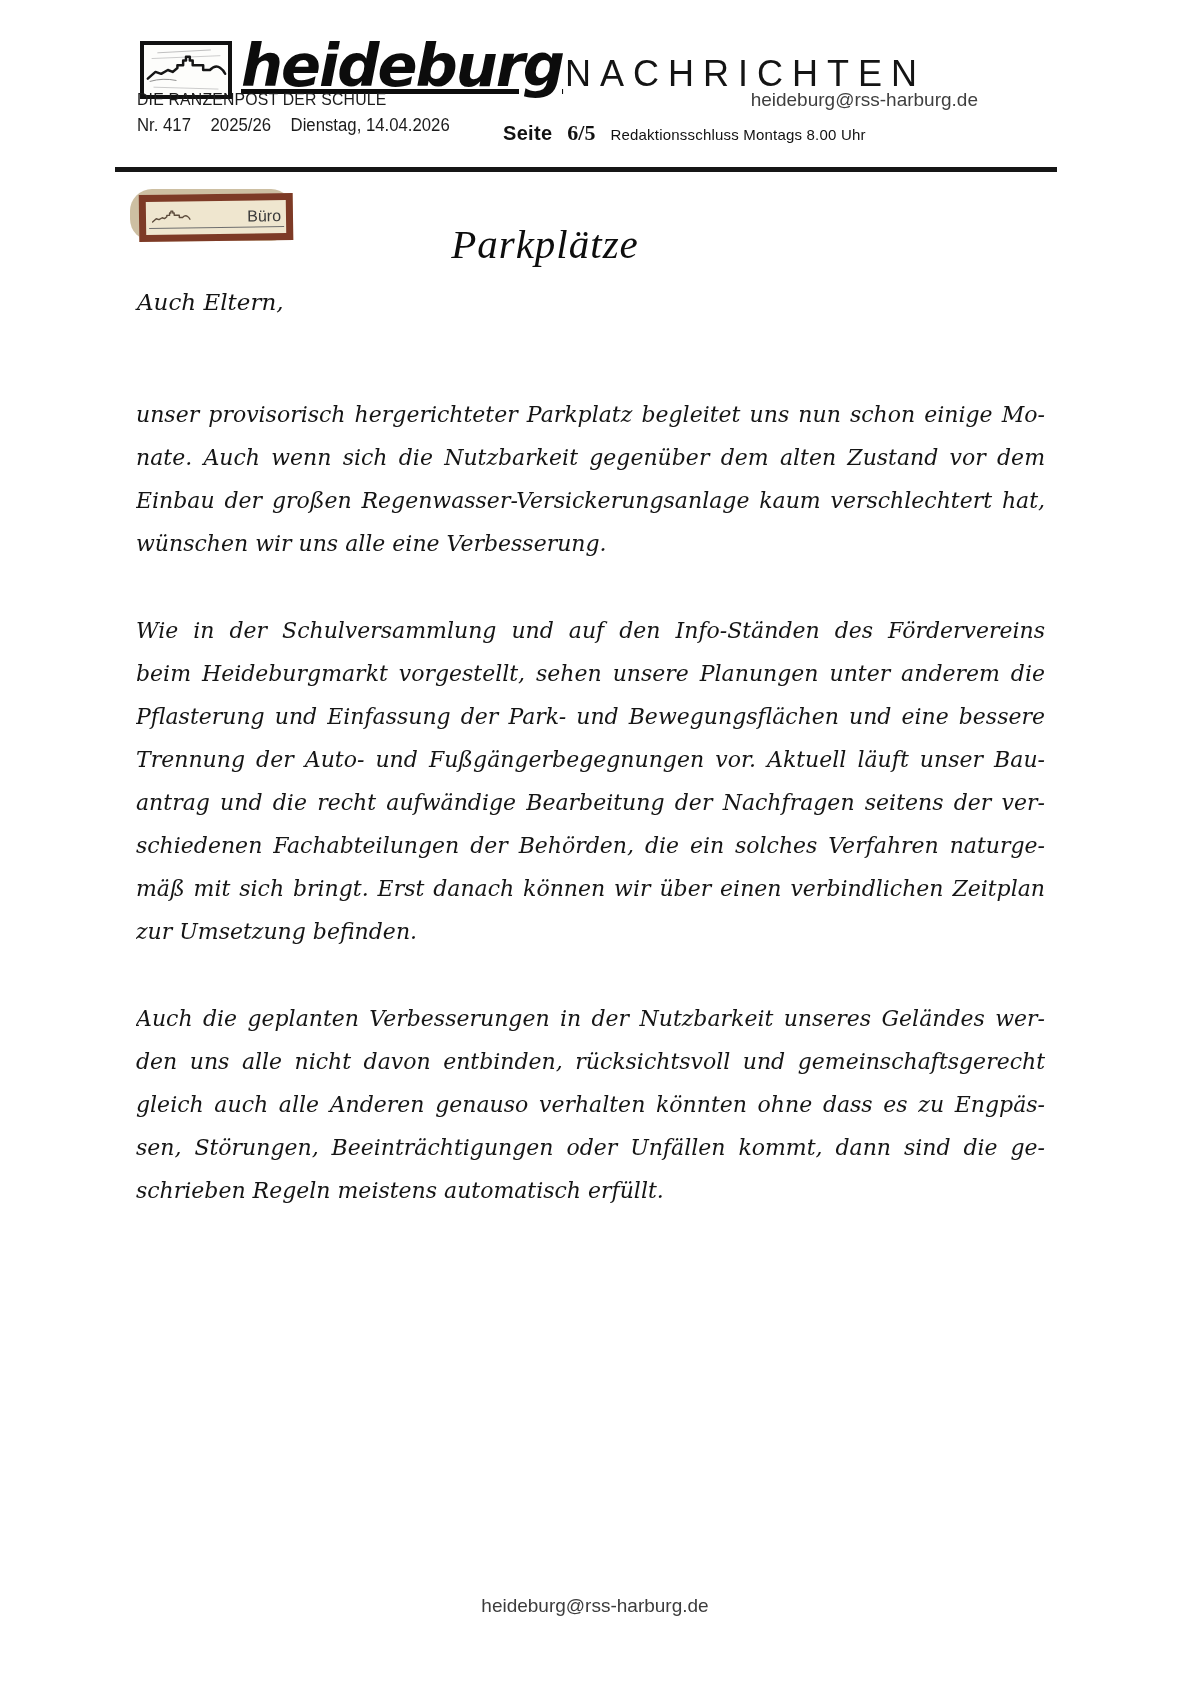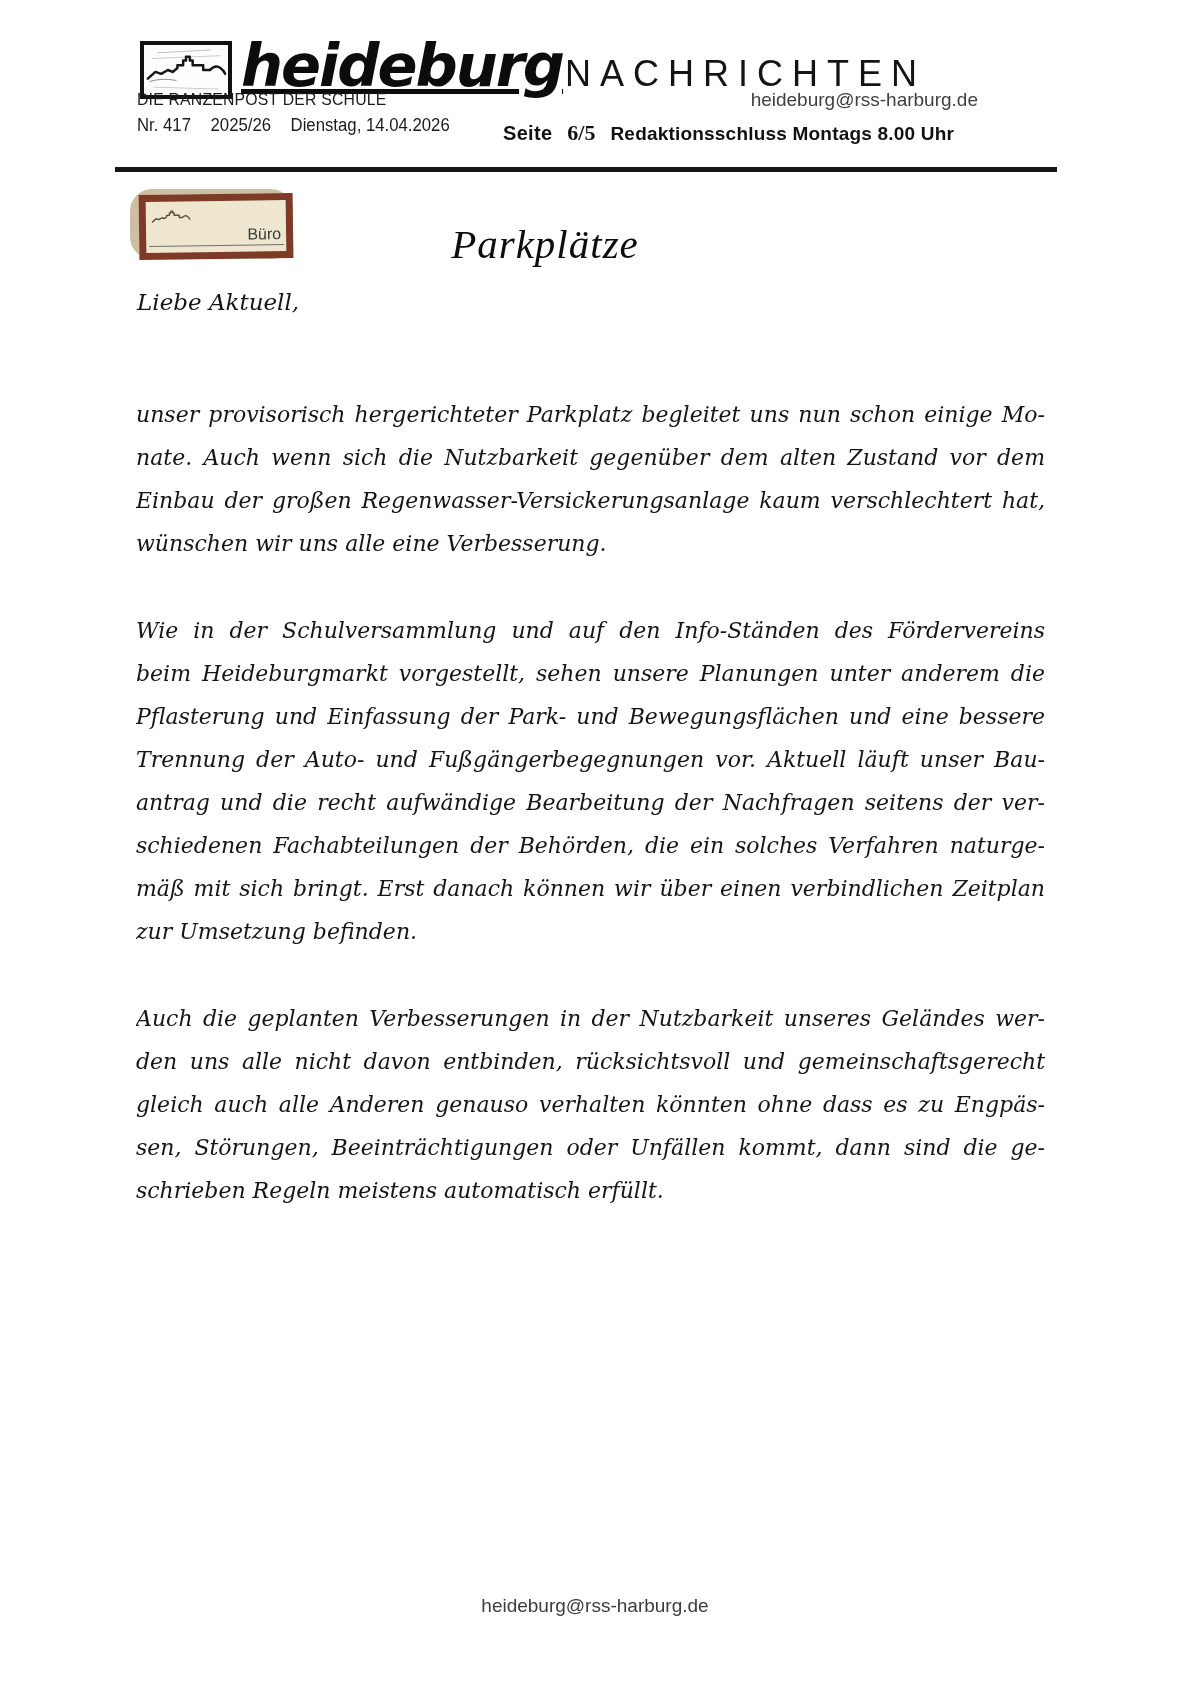--- a/index.html
+++ b/index.html
@@ -19,26 +19,26 @@
 
   .tagline{position:absolute;left:137px;top:90px;font-size:17px;color:#1c1c1c;
            letter-spacing:.2px;transform:scaleX(.93);transform-origin:left top;}
   .masthead-email{position:absolute;top:89px;right:212px;font-size:19px;color:#3f3f3f;}
 
   .issue{position:absolute;left:137px;top:115px;font-size:18px;color:#1c1c1c;
          display:flex;gap:21px;transform:scaleX(.93);transform-origin:left top;}
   .pagedl{position:absolute;left:503px;top:120px;display:flex;align-items:baseline;gap:15px;}
   .pagedl .seite{font-weight:bold;font-size:20px;letter-spacing:.3px;}
   .pagedl .pageval{font-family:"Liberation Serif",serif;font-weight:bold;font-size:22px;}
-  .pagedl .deadline{font-weight:bold;font-size:19px;letter-spacing:.2px;}
+  .pagedl .deadline{font-weight:normal;font-size:15px;letter-spacing:.2px;}
 
   .rule{position:absolute;left:115px;top:167px;width:942px;height:5px;background:#161616;}
 
   
-  .photo{position:absolute;left:130px;top:189px;width:163px;height:70px;background:#cdbfa2;border-radius:22px;}
+  .photo{position:absolute;left:130px;top:189px;width:163px;height:52px;background:#cdbfa2;border-radius:22px;}
   .photo-frame{position:absolute;left:9px;top:5px;right:0;bottom:0;
                background:#efe6cf;border:7px solid #7d3a26;box-sizing:border-box;
                transform:rotate(-.8deg);}
   .sign-inner{position:relative;width:100%;height:100%;}
   .sign-sketch{position:absolute;left:4px;top:4px;width:42px;height:24px;}
   .sign-label{position:absolute;right:5px;bottom:8px;font-size:16px;color:#3a3a3a;}
   .sign-line{position:absolute;left:3px;right:2px;bottom:6px;height:1px;background:#6f6f6f;}
 
   
   .title{position:absolute;left:135px;top:220px;width:820px;text-align:center;
@@ -99,21 +99,21 @@
         <svg class="sign-sketch" viewBox="0 0 88 52">
           <path d="M4 35 L12 28 L18 30 L25 26 L30 28 L35 24 L35 21 L41 21 L41 16 L44 16 L44 12 L48 12 L48 16 L51 16 L51 21 L62 21 L62 26 L69 26 Q75 20 80 24 Q83 26 85 30" fill="none" stroke="#5d4c3c" stroke-width="3" stroke-linejoin="round" stroke-linecap="round"></path>
         </svg>
         <span class="sign-label">Büro</span>
         <div class="sign-line"></div>
       </div>
     </div>
   </div>
 
   <div class="title">Parkplätze</div>
-  <div class="salutation">Liebe Aktuell,</div>
+  <div class="salutation">Auch Eltern,</div>
 
   <div class="bodytext">
 
     <div class="paragraph">
       <div class="pline">unser provisorisch hergerichteter Parkplatz begleitet uns nun schon einige Mo-</div>
       <div class="pline">nate. Auch wenn sich die Nutzbarkeit gegenüber dem alten Zustand vor dem</div>
       <div class="pline">Einbau der großen Regenwasser-Versickerungsanlage kaum verschlechtert hat,</div>
       <div class="pline end">wünschen wir uns alle eine Verbesserung.</div>
     </div>
 

